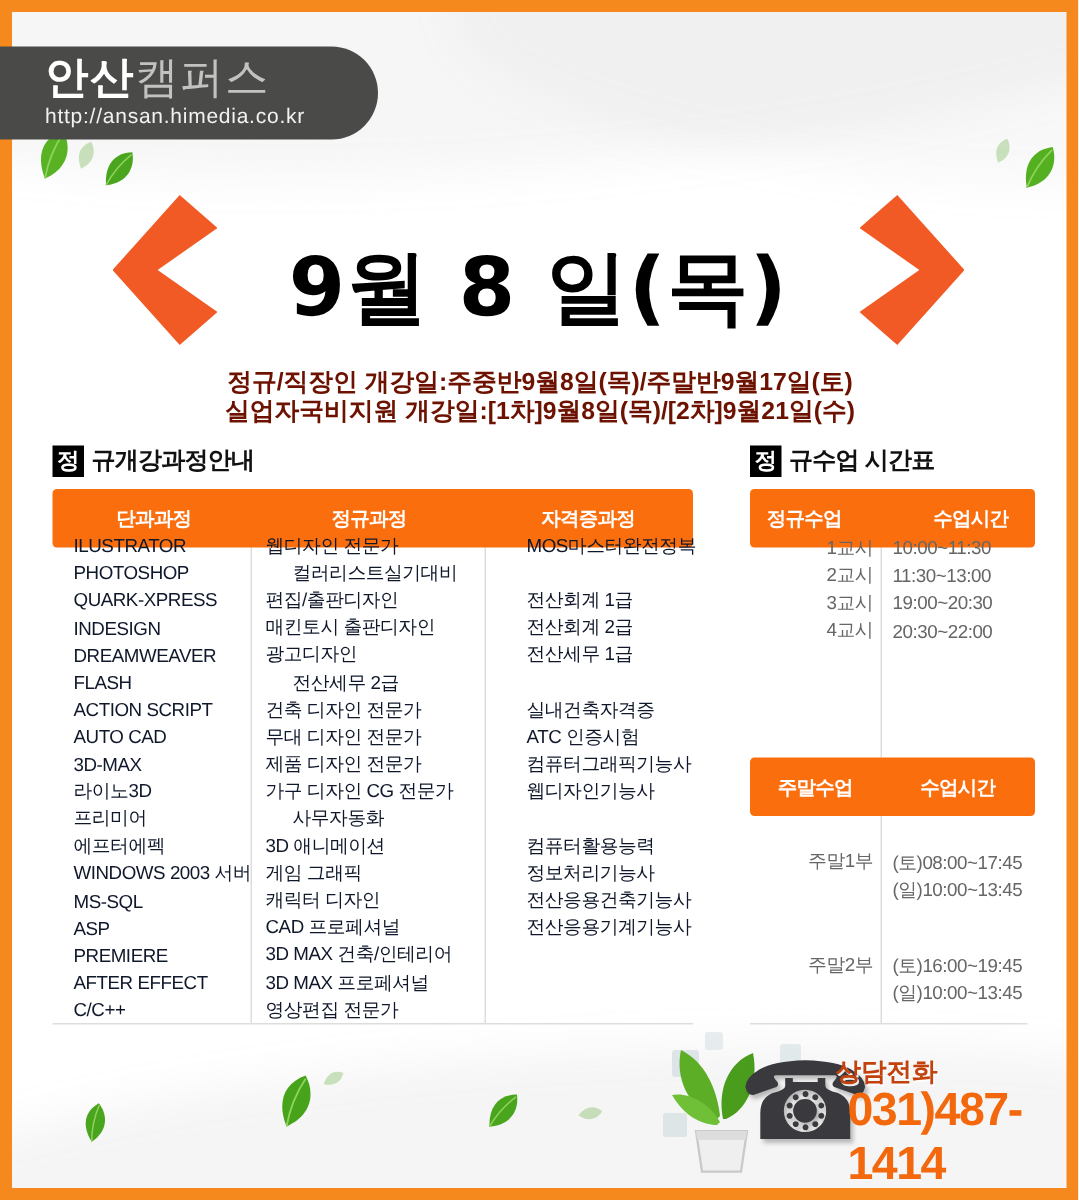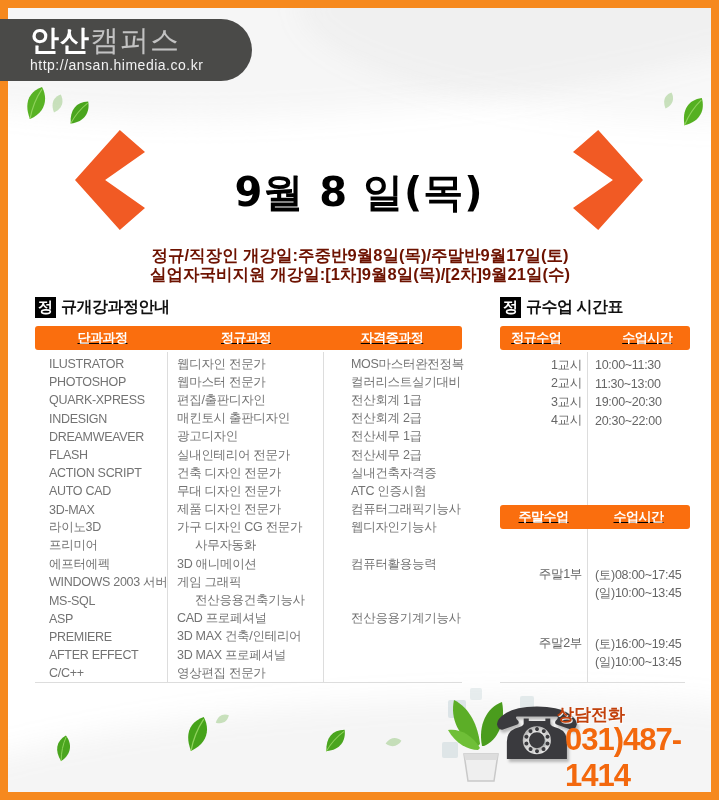--- a/index.html
+++ b/index.html
@@ -12,57 +12,57 @@
     font-family:"Liberation Sans","DejaVu Sans",sans-serif;
   }
   
   .bgcurve{position:absolute;border-radius:50%;filter:blur(14px);pointer-events:none;}
   .bgcurve.a{left:-180px;top:-150px;width:1100px;height:260px;background:rgba(140,140,140,.08);transform:rotate(-5deg);}
   .bgcurve.b{left:300px;top:-60px;width:700px;height:180px;background:rgba(150,150,150,.07);transform:rotate(4deg);}
   .bgcurve.c{left:-150px;top:700px;width:1100px;height:230px;background:rgba(140,140,140,.09);transform:rotate(-3deg);}
   
   #frame{position:absolute;inset:0;border:8px solid var(--frame);pointer-events:none;z-index:50;}
   
-  #hdr{position:absolute;left:0;top:19px;width:252px;height:62px;background:var(--badge);
+  #hdr{position:absolute;left:0;top:31px;width:252px;height:62px;background:var(--badge);
        border-radius:0 32px 32px 0;z-index:60;padding:6px 0 0 30px;box-sizing:border-box;}
   #hdr .line1{font-size:29px;line-height:31px;letter-spacing:1px;}
   #hdr .campus-bold{color:#ffffff;font-weight:bold;}
   #hdr .campus-rest{color:#c2c2c2;}
   #hdr .url{font-size:14px;color:#f2f2f2;margin-top:1px;letter-spacing:.5px;}
   
   .leaf{position:absolute;z-index:20;}
   .leaf.faded{opacity:.38;}
   
   #banner{position:absolute;left:75px;top:128px;width:568px;height:104px;display:flex;align-items:center;justify-content:space-between;z-index:10;}
   .arrow{width:70px;height:100px;background:var(--arrow);}
   .arrow.left{clip-path:polygon(64% 0,100% 22%,43% 50%,100% 78%,64% 100%,0 50%);}
   .arrow.right{clip-path:polygon(36% 0,0 22%,57% 50%,0 78%,36% 100%,100% 50%);}
-  #date-text{flex:1;text-align:center;font-size:40px;font-weight:900;color:#000;letter-spacing:1px;font-family:"DejaVu Sans","Liberation Sans",sans-serif;margin-top:24px;}
+  #date-text{flex:1;text-align:center;font-size:54px;font-weight:900;color:#000;letter-spacing:1px;font-family:"DejaVu Sans","Liberation Sans",sans-serif;margin-top:24px;}
   
   #notice{position:absolute;left:40px;top:246px;width:640px;text-align:center;color:var(--red);
           font-weight:bold;font-size:16.5px;line-height:19px;z-index:10;}
   
   .sec-title{position:absolute;display:flex;align-items:center;gap:5px;z-index:10;}
   .sec-badge{width:21px;height:21px;background:#000;color:#fff;font-weight:bold;font-size:15px;
              display:flex;align-items:center;justify-content:center;}
   .sec-rest{font-size:16px;font-weight:bold;color:#111;letter-spacing:-0.5px;}
   #courses-title{left:35px;top:297px;}
   #time-title{left:500px;top:297px;}
   
-  .obar{position:absolute;height:24px;background:var(--bar);border-radius:3px;display:flex;align-items:center;z-index:10;text-decoration:underline;}
+  .obar{position:absolute;height:39px;background:var(--bar);border-radius:3px;display:flex;align-items:center;z-index:10;}
   .obar .hcell{color:#fff;font-size:13px;font-weight:bold;text-align:center;letter-spacing:-0.5px;}
   #courses-bar{left:35px;top:326px;width:427px;}
   #courses-bar .h0{width:135px;} #courses-bar .h1{width:152px;} #courses-bar .h2{width:140px;}
   #regular-bar{left:500px;top:326px;width:190px;gap:32px;}
   #weekend-bar{left:500px;top:505px;width:190px;}
   .obar.small .h0{width:87px;} .obar.small .h1{width:103px;}
   
   #course-rows{position:absolute;left:35px;top:355px;width:427px;z-index:10;}
   .c-row{display:flex;height:18.2px;align-items:center;}
-  .c-cell{font-size:12.5px;color:#737373;letter-spacing:-0.3px;white-space:nowrap;box-sizing:border-box;}
+  .c-cell{font-size:12.5px;color:#0f172a;letter-spacing:-0.3px;white-space:nowrap;box-sizing:border-box;}
   .c-cell.c0{width:132px;padding-left:14px;}
   .c-cell.c1{width:156px;padding-left:10px;}
   .c-cell.c2{width:139px;padding-left:28px;}
   .vline{position:absolute;width:1px;background:#ddd;z-index:9;}
   .hline{position:absolute;height:1px;background:#ddd;z-index:9;}
   
   #regular-rows{position:absolute;left:500px;top:356px;width:190px;z-index:10;}
   .t-row{display:flex;height:18.5px;align-items:center;}
   .t-label{width:82px;text-align:right;font-size:12.5px;color:#666;letter-spacing:-0.3px;box-sizing:border-box;}
   .t-time{width:108px;padding-left:13px;font-size:12.5px;color:#666;box-sizing:border-box;letter-spacing:-0.3px;}
@@ -156,41 +156,39 @@
     <div class="hcell h2">자격증과정</div>
   </div>
   <div id="course-rows">
       <div class="c-row">
         <div class="c-cell c0">ILUSTRATOR</div>
         <div class="c-cell c1">웹디자인 전문가</div>
         <div class="c-cell c2">MOS마스터완전정복</div>
       </div>
       <div class="c-row">
         <div class="c-cell c0">PHOTOSHOP</div>
-        <div class="c-cell c1">웹마스터 전문가</div>
         <div class="c-cell c2">컬러리스트실기대비</div>
       </div>
       <div class="c-row">
         <div class="c-cell c0">QUARK-XPRESS</div>
         <div class="c-cell c1">편집/출판디자인</div>
         <div class="c-cell c2">전산회계 1급</div>
       </div>
       <div class="c-row">
         <div class="c-cell c0">INDESIGN</div>
         <div class="c-cell c1">매킨토시 출판디자인</div>
         <div class="c-cell c2">전산회계 2급</div>
       </div>
       <div class="c-row">
         <div class="c-cell c0">DREAMWEAVER</div>
         <div class="c-cell c1">광고디자인</div>
         <div class="c-cell c2">전산세무 1급</div>
       </div>
       <div class="c-row">
         <div class="c-cell c0">FLASH</div>
-        <div class="c-cell c1">실내인테리어 전문가</div>
         <div class="c-cell c2">전산세무 2급</div>
       </div>
       <div class="c-row">
         <div class="c-cell c0">ACTION SCRIPT</div>
         <div class="c-cell c1">건축 디자인 전문가</div>
         <div class="c-cell c2">실내건축자격증</div>
       </div>
       <div class="c-row">
         <div class="c-cell c0">AUTO CAD</div>
         <div class="c-cell c1">무대 디자인 전문가</div>
@@ -211,23 +209,25 @@
         <div class="c-cell c2">사무자동화</div>
       </div>
       <div class="c-row">
         <div class="c-cell c0">에프터에펙</div>
         <div class="c-cell c1">3D 애니메이션</div>
         <div class="c-cell c2">컴퓨터활용능력</div>
       </div>
       <div class="c-row">
         <div class="c-cell c0">WINDOWS 2003 서버</div>
         <div class="c-cell c1">게임 그래픽</div>
+        <div class="c-cell c2">정보처리기능사</div>
       </div>
       <div class="c-row">
         <div class="c-cell c0">MS-SQL</div>
+        <div class="c-cell c1">캐릭터 디자인</div>
         <div class="c-cell c2">전산응용건축기능사</div>
       </div>
       <div class="c-row">
         <div class="c-cell c0">ASP</div>
         <div class="c-cell c1">CAD 프로페셔널</div>
         <div class="c-cell c2">전산응용기계기능사</div>
       </div>
       <div class="c-row">
         <div class="c-cell c0">PREMIERE</div>
         <div class="c-cell c1">3D MAX 건축/인테리어</div>

